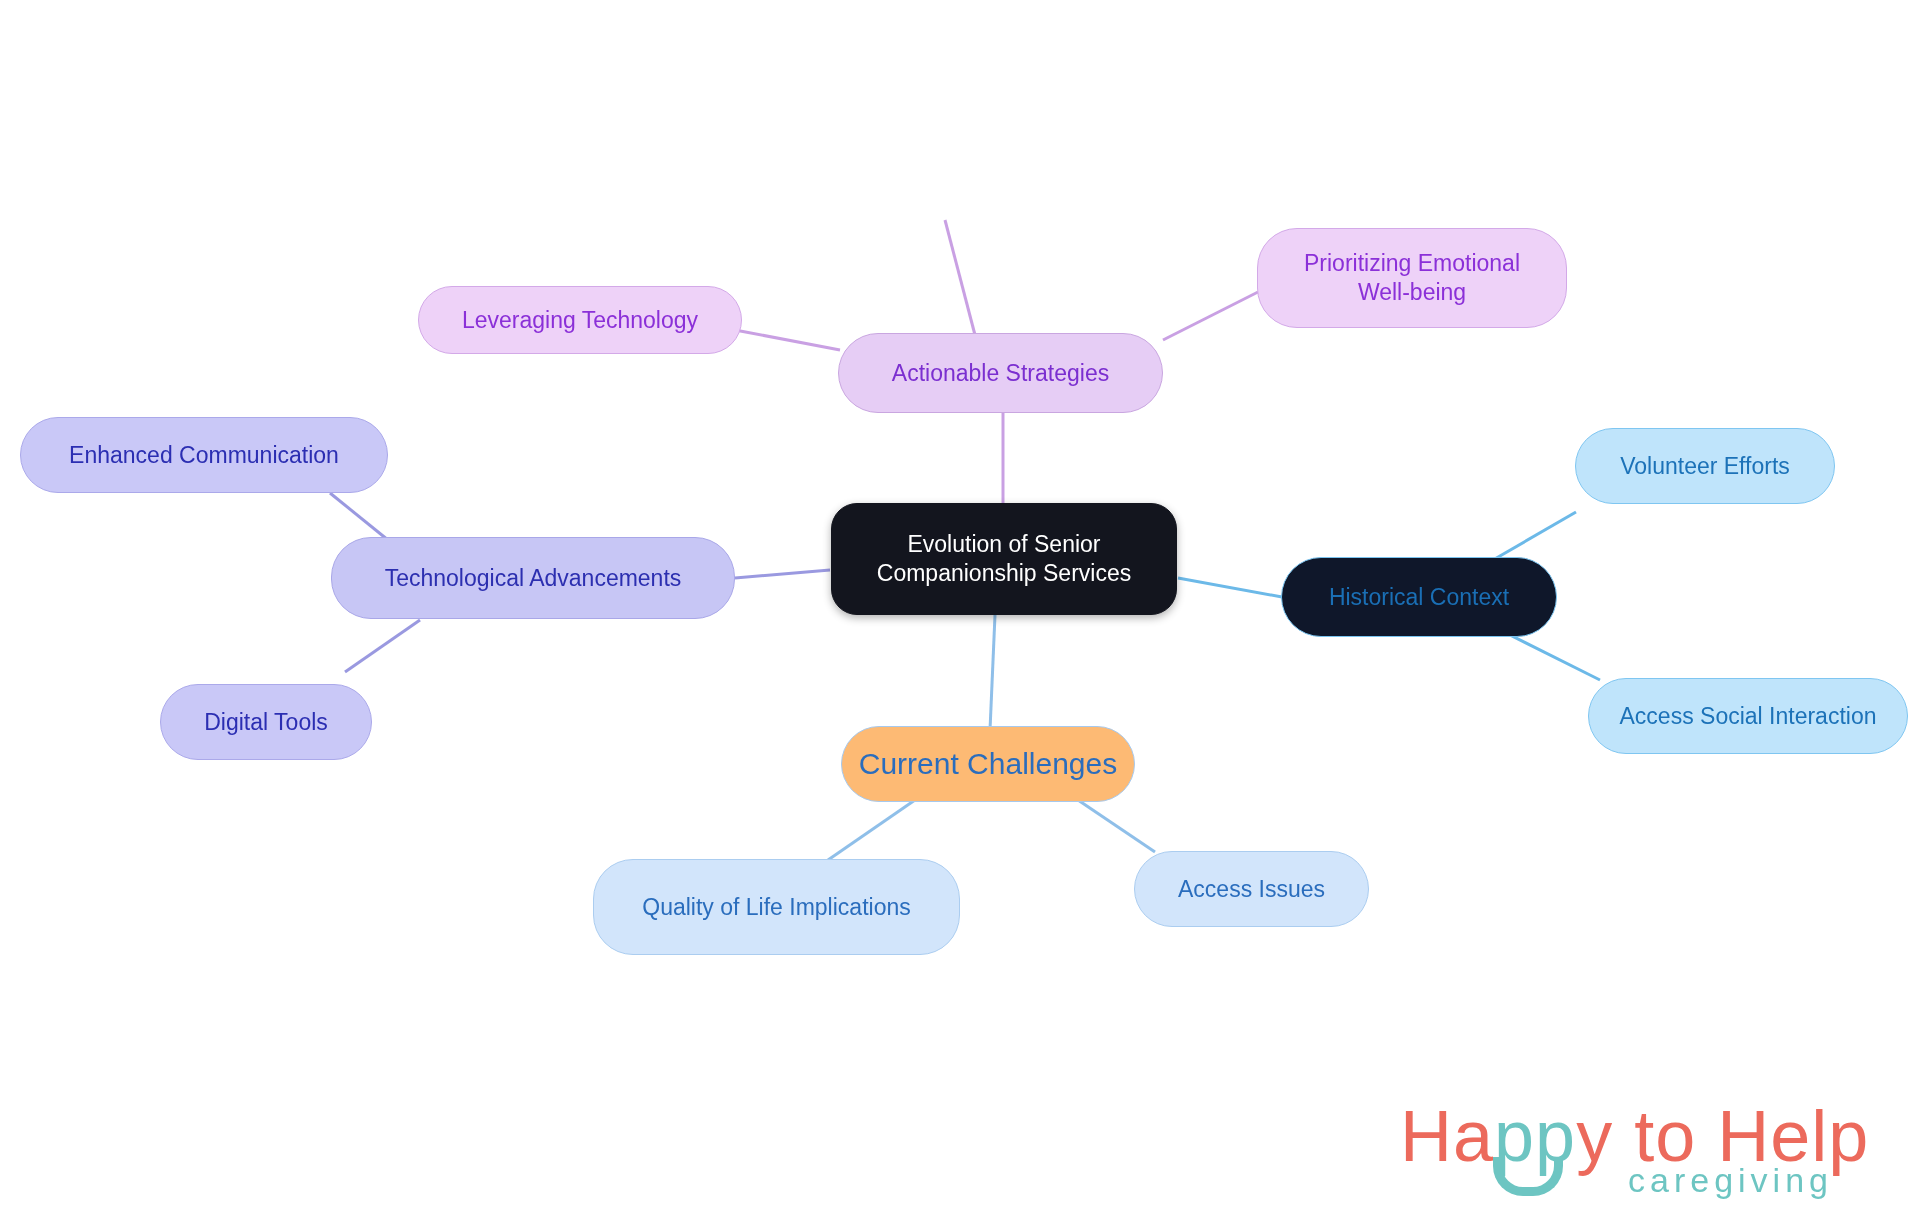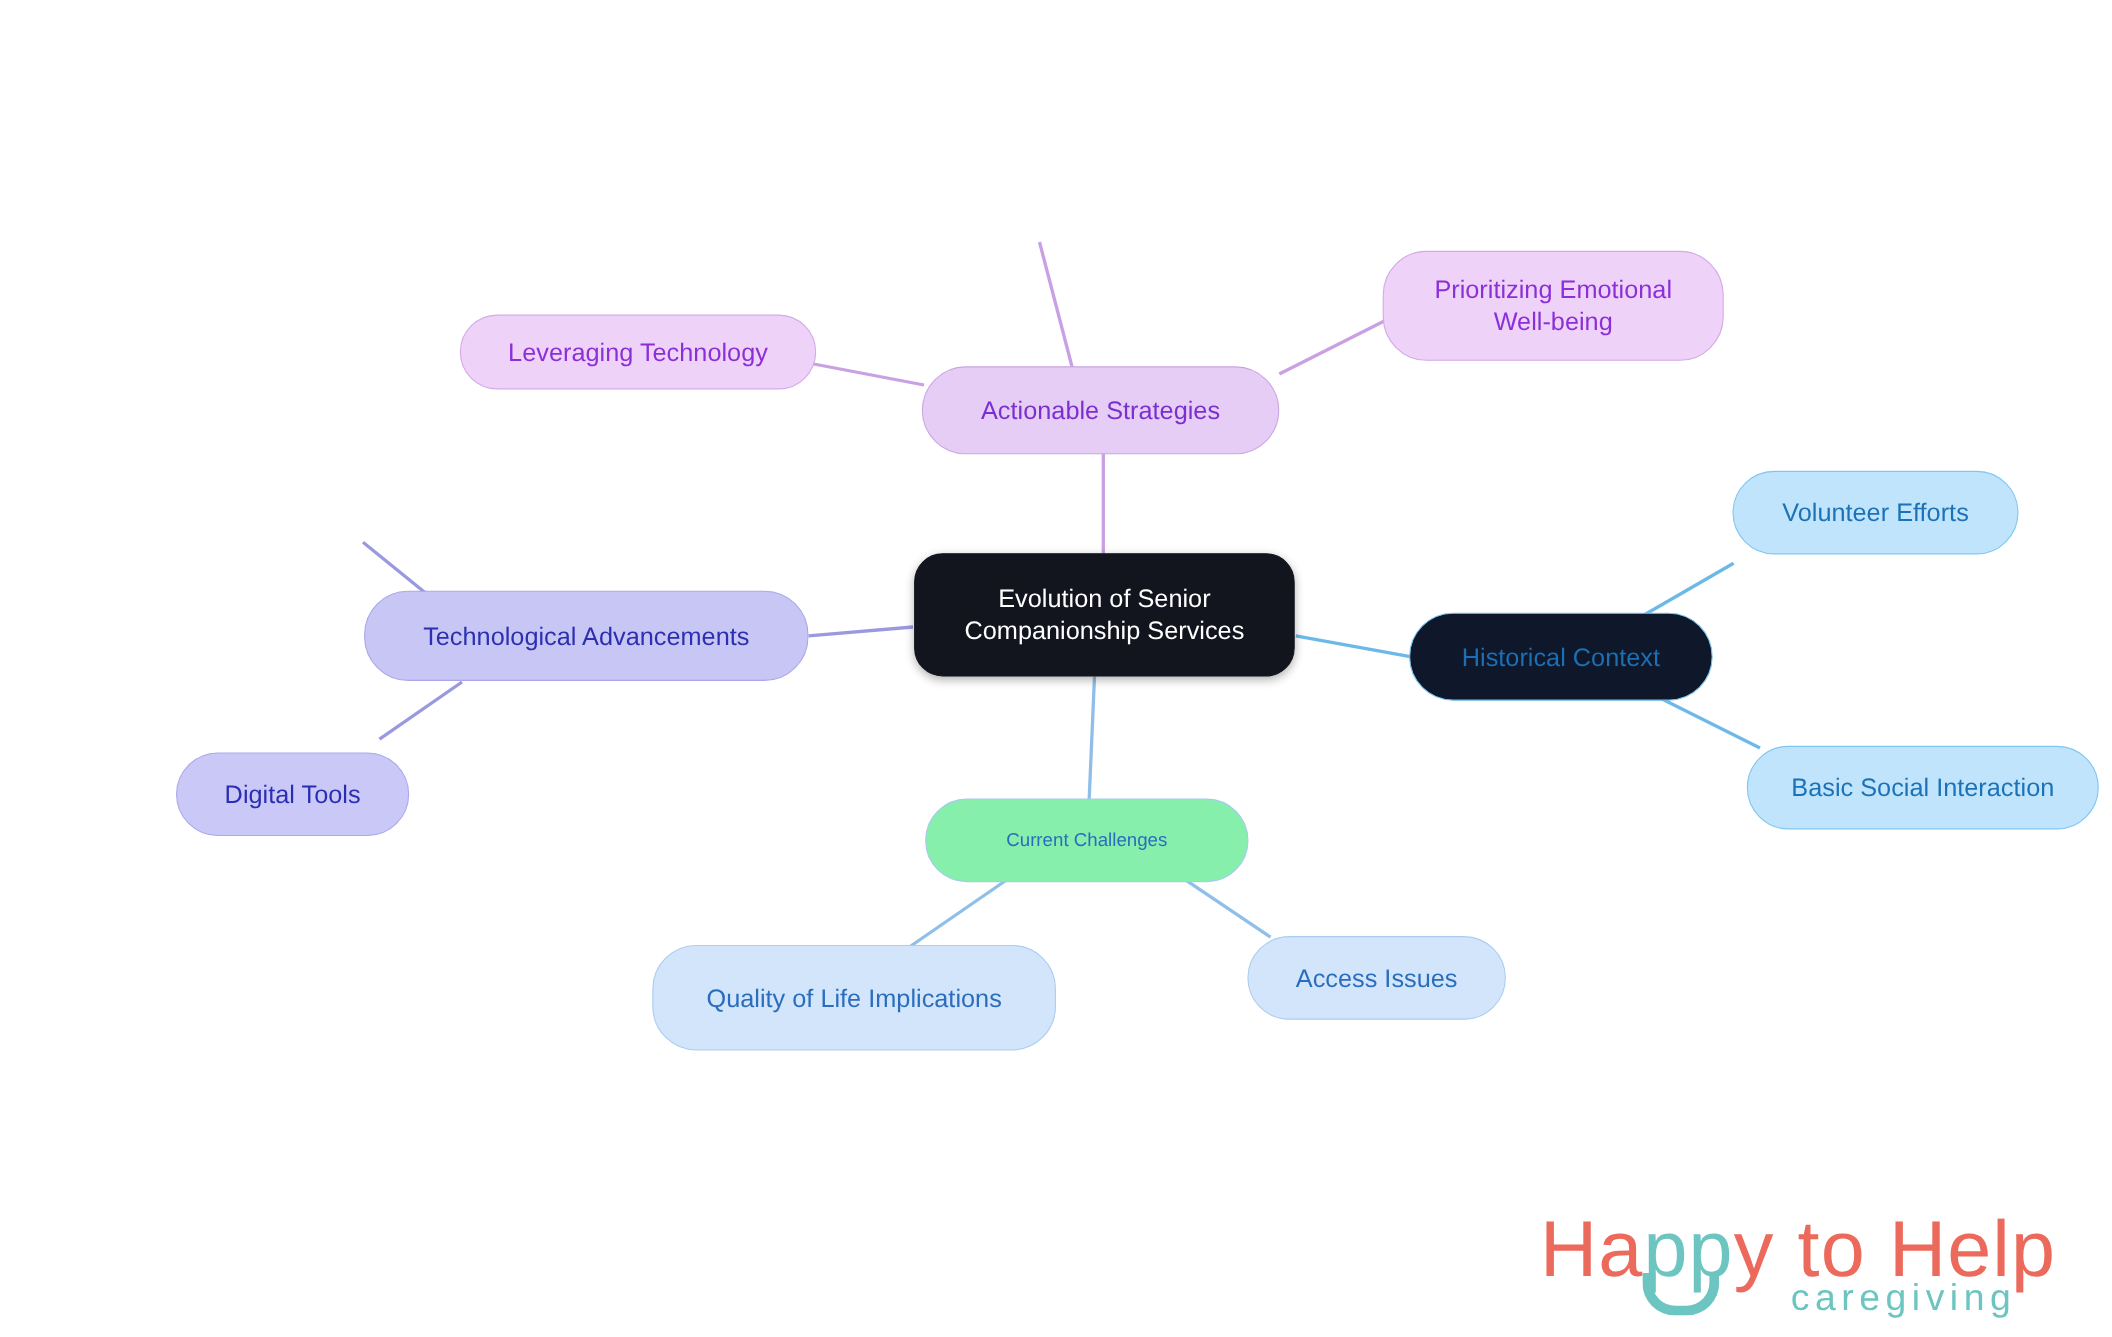--- a/index.html
+++ b/index.html
@@ -84,25 +84,25 @@
     font-size: 23px;
   }
   .node-sky-leaf {
     background: #bfe4fb;
     border-color: #7fc6f1;
     color: #1c72b8;
     border-radius: 40px;
     font-size: 23px;
   }
   .node-softblue-main {
-    background: #86efac;
+    background: #fdba74;
     border-color: #a6c9ee;
     color: #2a6dbd;
     border-radius: 40px;
-    font-size: 17px;
+    font-size: 30px;
   }
   .node-softblue-leaf {
     background: #d2e5fb;
     border-color: #abcdf0;
     color: #2a6dbd;
     border-radius: 40px;
     font-size: 23px;
   }
 
   
@@ -186,28 +186,29 @@
   <div class="node node-purple-main" style="left:838px; top:333px; width:325px; height:80px;">Actionable Strategies</div>
 
 
   <div class="node node-purple-leaf" style="left:1257px; top:228px; width:310px; height:100px;">Prioritizing Emotional
 Well-being</div>
 
   <div class="node node-purple-leaf" style="left:418px; top:286px; width:324px; height:68px;">Leveraging Technology</div>
 
   <div class="node node-periwinkle-main" style="left:331px; top:537px; width:404px; height:82px;">Technological Advancements</div>
 
+  <div class="node node-periwinkle-leaf" style="left:20px; top:417px; width:368px; height:76px;">Enhanced Communication</div>
 
   <div class="node node-periwinkle-leaf" style="left:160px; top:684px; width:212px; height:76px;">Digital Tools</div>
 
   <div class="node node-sky-main" style="left:1281px; top:557px; width:276px; height:80px;">Historical Context</div>
 
   <div class="node node-sky-leaf" style="left:1575px; top:428px; width:260px; height:76px;">Volunteer Efforts</div>
 
-  <div class="node node-sky-leaf" style="left:1588px; top:678px; width:320px; height:76px;">Basic Social Interaction</div>
+  <div class="node node-sky-leaf" style="left:1588px; top:678px; width:320px; height:76px;">Access Social Interaction</div>
 
   <div class="node node-softblue-main" style="left:841px; top:726px; width:294px; height:76px;">Current Challenges</div>
 
   <div class="node node-softblue-leaf" style="left:593px; top:859px; width:367px; height:96px;">Quality of Life Implications</div>
 
   <div class="node node-softblue-leaf" style="left:1134px; top:851px; width:235px; height:76px;">Access Issues</div>
 
   <div id="logo">
     <div class="logo-word"><span>Ha</span><span class="logo-pp">pp</span><span>y to Help</span></div>
     <div class="logo-smile"></div>

